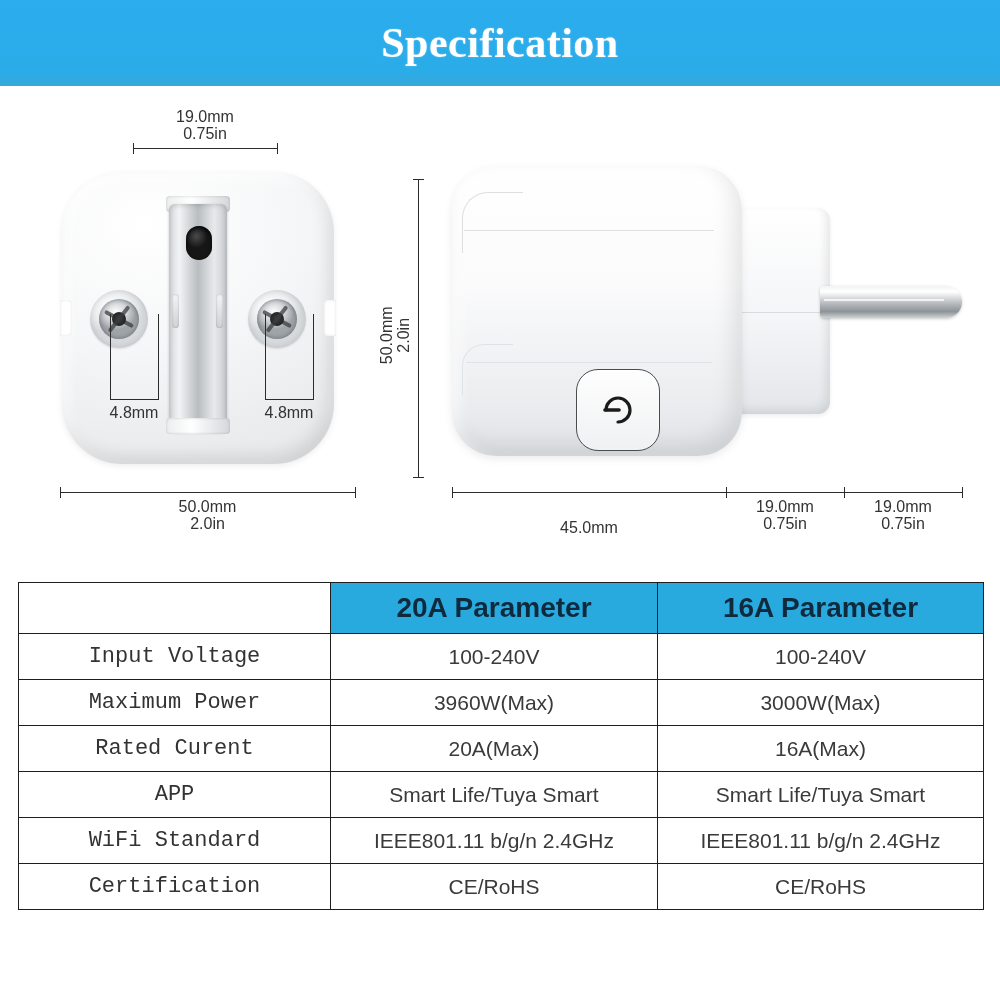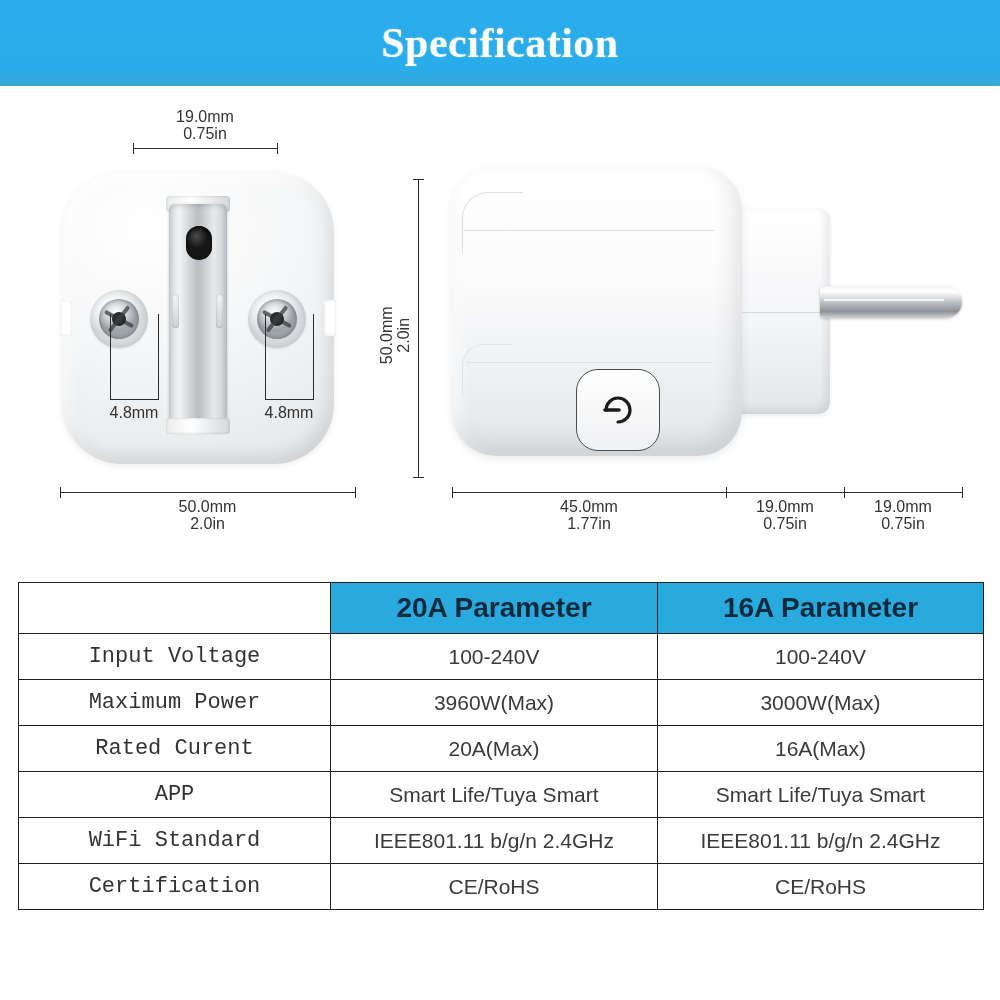--- a/index.html
+++ b/index.html
@@ -255,23 +255,22 @@
       </svg>
     </div>
   </div>
 
   <div class="dimline h" style="left:452px;top:406px;width:510px;"></div>
   <div class="tick v" style="left:452px;top:401px;"></div>
   <div class="tick v" style="left:726px;top:401px;"></div>
   <div class="tick v" style="left:844px;top:401px;"></div>
   <div class="tick v" style="left:962px;top:401px;"></div>
 
-  <div class="dimtext" style="left:452px;top:412px;width:274px;">
+  <div class="dimtext" style="left:452px;top:433px;width:274px;">
     <span>45.0mm</span>
-    <span class="l2">1.77in</span>
   </div>
   <div class="dimtext" style="left:726px;top:412px;width:118px;">
     <span>19.0mm</span>
     <span class="l2">0.75in</span>
   </div>
   <div class="dimtext" style="left:844px;top:412px;width:118px;">
     <span>19.0mm</span>
     <span class="l2">0.75in</span>
   </div>
 </div>

